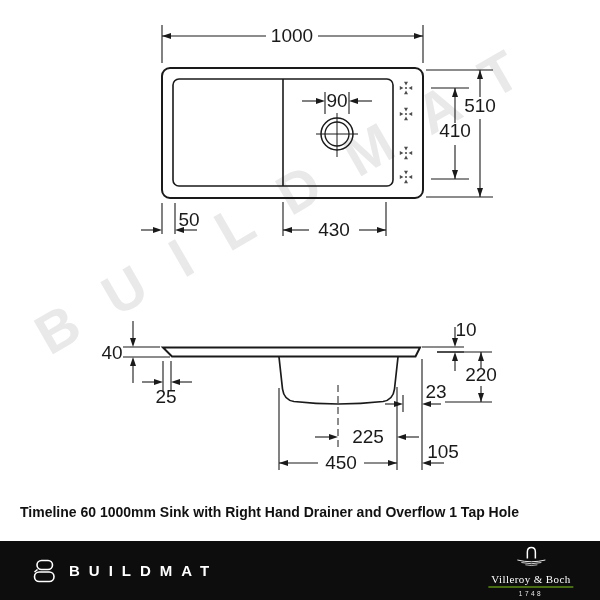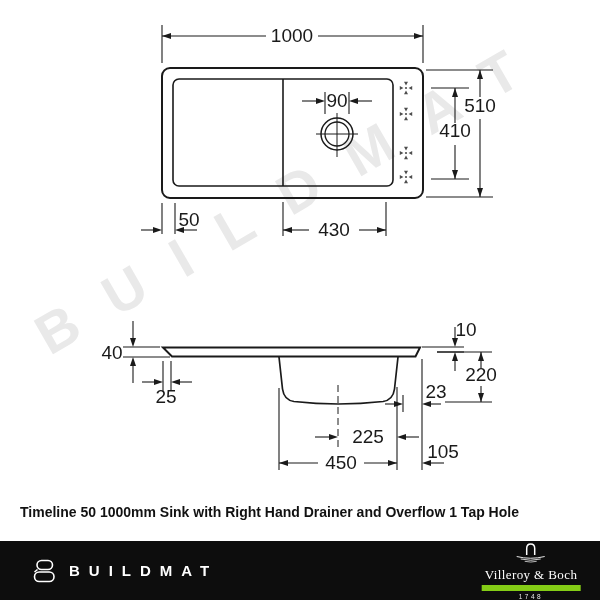--- a/index.html
+++ b/index.html
@@ -10,22 +10,22 @@
              font-size:56px;font-weight:700;letter-spacing:37px;color:#e9e9e9;white-space:nowrap;
              z-index:1;user-select:none;}
   svg.drawing{position:absolute;left:0;top:0;z-index:2;}
   svg.drawing text{font-family:"Liberation Sans",sans-serif;font-size:19px;fill:#1a1a1a;}
   .caption{position:absolute;left:20px;top:504px;z-index:3;font-size:14px;font-weight:700;color:#111;}
   .footer{position:absolute;left:0;top:541px;width:600px;height:59px;background:#0d0d0d;z-index:4;}
   .brand{position:absolute;left:31px;top:50%;transform:translateY(-50%);display:flex;align-items:center;gap:11px;}
   .brand-text{color:#ffffff;font-size:15px;font-weight:700;letter-spacing:9px;}
   .vb{position:absolute;left:531px;top:50%;transform:translate(-50%,-50%);text-align:center;color:#fff;}
   .vb-icon{display:block;margin:0 auto 1px auto;}
-  .vb-name{display:inline-block;font-family:"Liberation Serif",serif;font-size:13px;letter-spacing:0.4px;
-           padding:0 3px 2px 3px;border-bottom:6px solid #84cc16;white-space:nowrap;}
+  .vb-name{display:inline-block;font-family:"Liberation Serif",serif;font-size:11px;letter-spacing:0.4px;
+           padding:0 3px 2px 3px;border-bottom:1px solid #84cc16;white-space:nowrap;}
   .vb-year{font-size:6.5px;letter-spacing:2.5px;margin-top:2px;color:#e8e8e8;}
 </style>
 </head>
 <body>
 
 <div id="page">
 
   <div id="watermark">BUILDMAT</div>
 
   <svg class="drawing" width="600" height="541" viewBox="0 0 600 541">
@@ -199,21 +199,21 @@
 
         <g stroke-width="1.1">
           <line x1="430" y1="463" x2="444" y2="463"></line>
           <polygon points="422,463 431,460 431,466" fill="#1a1a1a" stroke="none"></polygon>
           <text x="443" y="458" text-anchor="middle" stroke="none" fill="#1a1a1a">105</text>
         </g>
       </g>
     </g>
   </svg>
 
-  <div class="caption">Timeline 50 1000mm Sink with Right Hand Drainer and Overflow 1 Tap Hole</div>
+  <div class="caption">Timeline 60 1000mm Sink with Right Hand Drainer and Overflow 1 Tap Hole</div>
 
   <div class="footer">
     <div class="brand">
       <svg width="27" height="26" viewBox="0 0 27 26">
         <g stroke="#ffffff" stroke-width="1.6" fill="none" stroke-linejoin="round">
           <rect x="6" y="2.5" width="15.5" height="9" rx="4.5"></rect>
           <rect x="3.5" y="14" width="19.5" height="9.5" rx="4.7"></rect>
           <line x1="3.5" y1="14" x2="6.5" y2="11.5"></line>
         </g>
       </svg>

